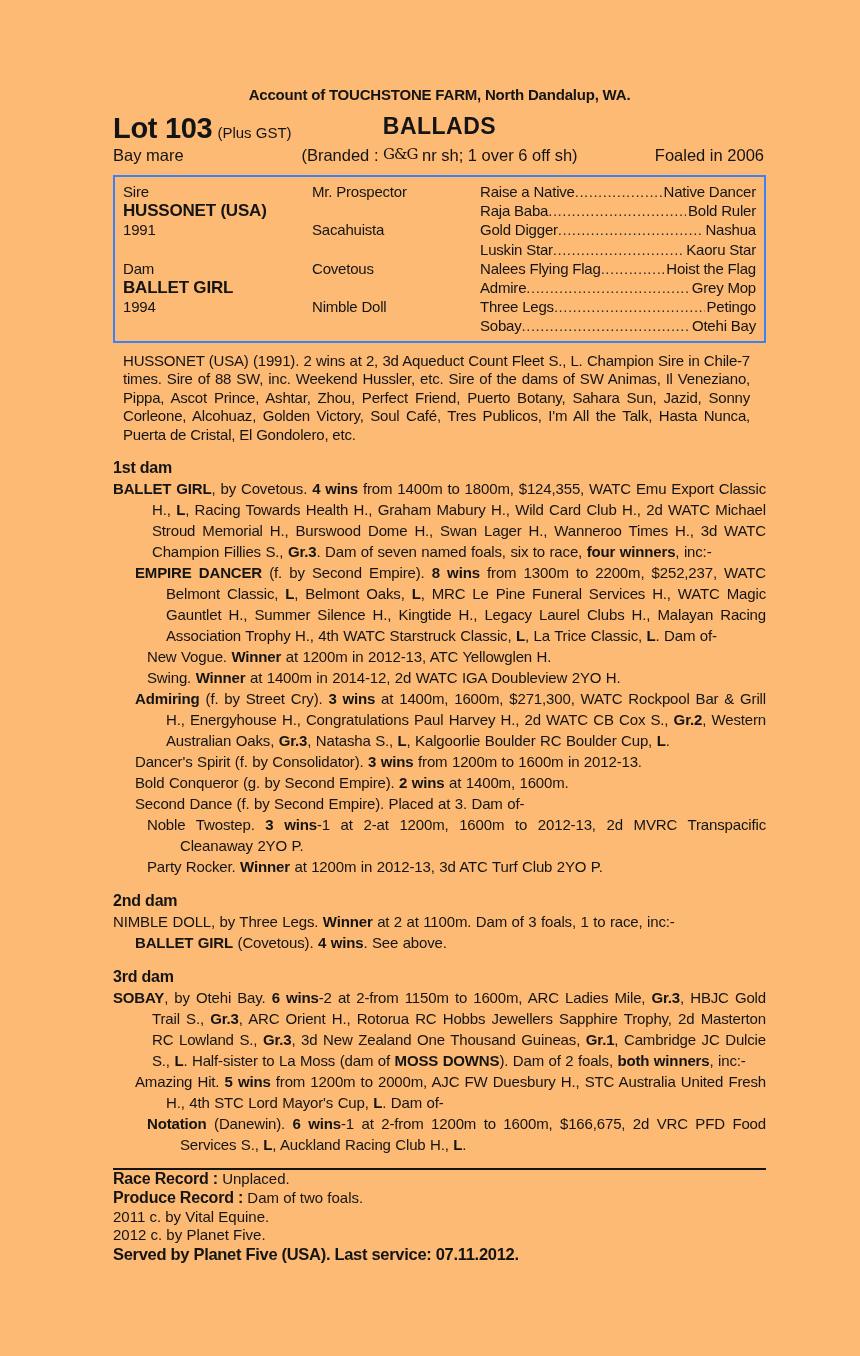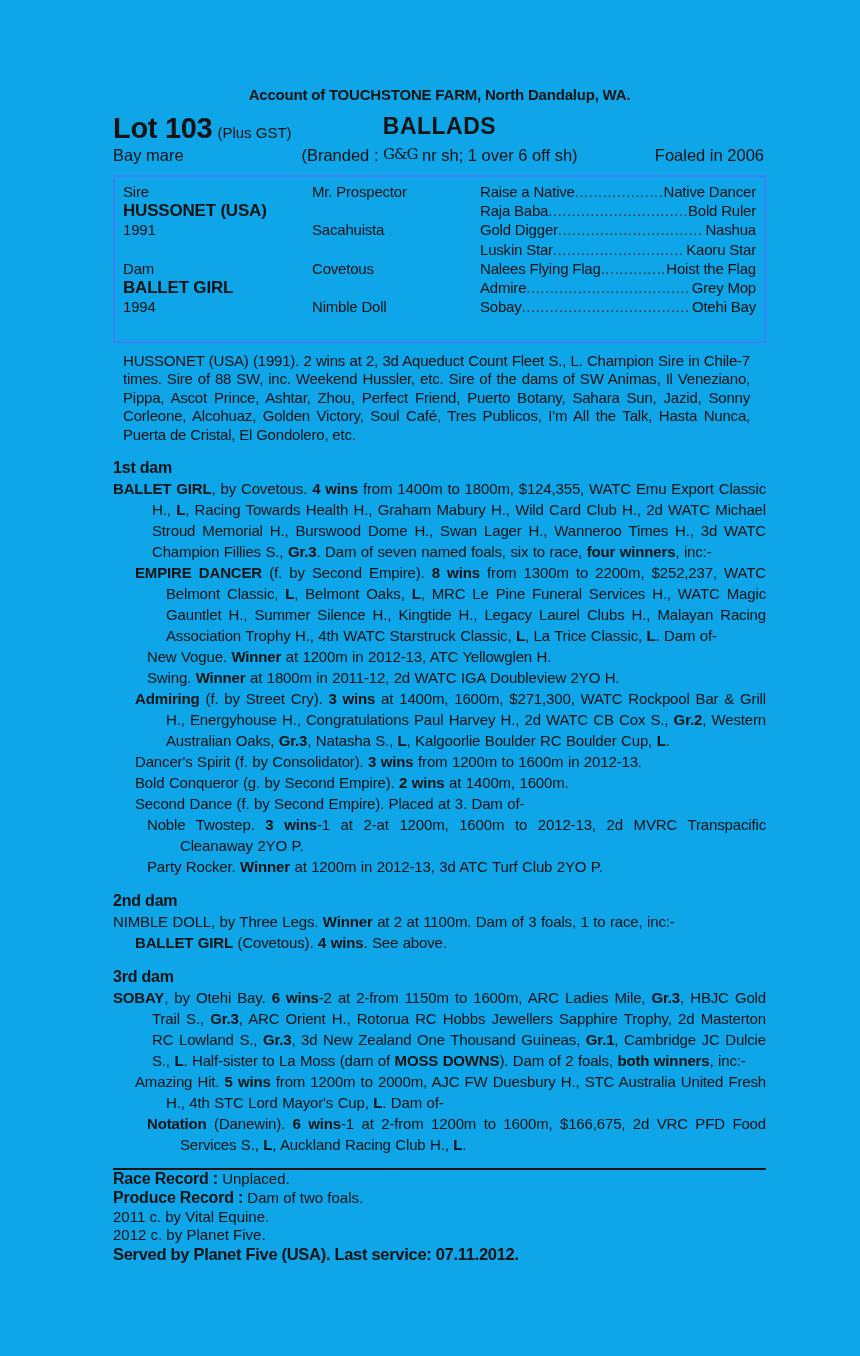--- a/index.html
+++ b/index.html
@@ -1,17 +1,17 @@
 <!DOCTYPE html>
 <html><head>
 <meta charset="utf-8">
 <style>
   html,body{margin:0;padding:0;background:#ffffff;}
   .page{
-    position:relative;width:860px;height:1356px;background:#0ea5e9;color:#141414;
+    position:relative;width:860px;height:1356px;background:#fdba74;color:#141414;
     font-family:"Liberation Sans","DejaVu Sans",sans-serif;font-size:15px;overflow:hidden;
   }
   .content{position:absolute;left:113px;top:86px;width:653px;}
 
   
   .account{text-align:center;font-weight:bold;font-size:15px;line-height:18px;letter-spacing:-0.2px;}
   .lot-row{position:relative;margin-top:8px;height:28px;}
   .lot-label{font-size:29px;font-weight:bold;letter-spacing:-0.3px;}
   .gst{font-size:15px;margin-left:5px;}
   .horse-name{position:absolute;left:50%;top:1px;transform:translateX(-50%);font-size:23px;font-weight:bold;letter-spacing:0.5px;}
@@ -116,34 +116,39 @@
             <span class="gname">Nalees Flying Flag</span>
             <span class="dots"></span>
             <span class="gby">Hoist the Flag</span>
           </div>
         <div class="prow leader">
             <span class="gname">Admire</span>
             <span class="dots"></span>
             <span class="gby">Grey Mop</span>
           </div>
         <div class="prow leader">
+            <span class="gname">Three Legs</span>
+            <span class="dots"></span>
+            <span class="gby">Petingo</span>
+          </div>
+        <div class="prow leader">
             <span class="gname">Sobay</span>
             <span class="dots"></span>
             <span class="gby">Otehi Bay</span>
           </div>
       </div>
     </div>
 
     <p class="sire-summary">HUSSONET (USA) (1991). 2 wins at 2, 3d Aqueduct Count Fleet S., L. Champion Sire in Chile-7 times. Sire of 88 SW, inc. Weekend Hussler, etc. Sire of the dams of SW Animas, Il Veneziano, Pippa, Ascot Prince, Ashtar, Zhou, Perfect Friend, Puerto Botany, Sahara Sun, Jazid, Sonny Corleone, Alcohuaz, Golden Victory, Soul Café, Tres Publicos, I'm All the Talk, Hasta Nunca, Puerta de Cristal, El Gondolero, etc.</p>
 
     <div class="dam-head">1st dam</div>
     <p class="p dam"><span class="b">BALLET GIRL</span><span>, by Covetous. </span><span class="b">4 wins</span><span> from 1400m to 1800m, $124,355, WATC Emu Export Classic H., </span><span class="b">L</span><span>, Racing Towards Health H., Graham Mabury H., Wild Card Club H., 2d WATC Michael Stroud Memorial H., Burswood Dome H., Swan Lager H., Wanneroo Times H., 3d WATC Champion Fillies S., </span><span class="b">Gr.3</span><span>. Dam of seven named foals, six to race, </span><span class="b">four winners</span><span>, inc:-</span></p>
     <p class="p foal"><span class="b">EMPIRE DANCER</span><span> (f. by Second Empire). </span><span class="b">8 wins</span><span> from 1300m to 2200m, $252,237, WATC Belmont Classic, </span><span class="b">L</span><span>, Belmont Oaks, </span><span class="b">L</span><span>, MRC Le Pine Funeral Services H., WATC Magic Gauntlet H., Summer Silence H., Kingtide H., Legacy Laurel Clubs H., Malayan Racing Association Trophy H., 4th WATC Starstruck Classic, </span><span class="b">L</span><span>, La Trice Classic, </span><span class="b">L</span><span>. Dam of-</span></p>
     <p class="p grand"><span>New Vogue. </span><span class="b">Winner</span><span> at 1200m in 2012-13, ATC Yellowglen H.</span></p>
-    <p class="p grand"><span>Swing. </span><span class="b">Winner</span><span> at 1800m in 2011-12, 2d WATC IGA Doubleview 2YO H.</span></p>
+    <p class="p grand"><span>Swing. </span><span class="b">Winner</span><span> at 1400m in 2014-12, 2d WATC IGA Doubleview 2YO H.</span></p>
     <p class="p foal"><span class="b">Admiring</span><span> (f. by Street Cry). </span><span class="b">3 wins</span><span> at 1400m, 1600m, $271,300, WATC Rockpool Bar &amp; Grill H., Energyhouse H., Congratulations Paul Harvey H., 2d WATC CB Cox S., </span><span class="b">Gr.2</span><span>, Western Australian Oaks, </span><span class="b">Gr.3</span><span>, Natasha S., </span><span class="b">L</span><span>, Kalgoorlie Boulder RC Boulder Cup, </span><span class="b">L</span><span>.</span></p>
     <p class="p foal"><span>Dancer's Spirit (f. by Consolidator). </span><span class="b">3 wins</span><span> from 1200m to 1600m in 2012-13.</span></p>
     <p class="p foal"><span>Bold Conqueror (g. by Second Empire). </span><span class="b">2 wins</span><span> at 1400m, 1600m.</span></p>
     <p class="p foal"><span>Second Dance (f. by Second Empire). Placed at 3. Dam of-</span></p>
     <p class="p grand"><span>Noble Twostep. </span><span class="b">3 wins</span><span>-1 at 2-at 1200m, 1600m to 2012-13, 2d MVRC Transpacific Cleanaway 2YO P.</span></p>
     <p class="p grand"><span>Party Rocker. </span><span class="b">Winner</span><span> at 1200m in 2012-13, 3d ATC Turf Club 2YO P.</span></p>
 
     <div class="dam-head">2nd dam</div>
     <p class="p dam"><span>NIMBLE DOLL, by Three Legs. </span><span class="b">Winner</span><span> at 2 at 1100m. Dam of 3 foals, 1 to race, inc:-</span></p>
     <p class="p foal"><span class="b">BALLET GIRL</span><span> (Covetous). </span><span class="b">4 wins</span><span>. See above.</span></p>

